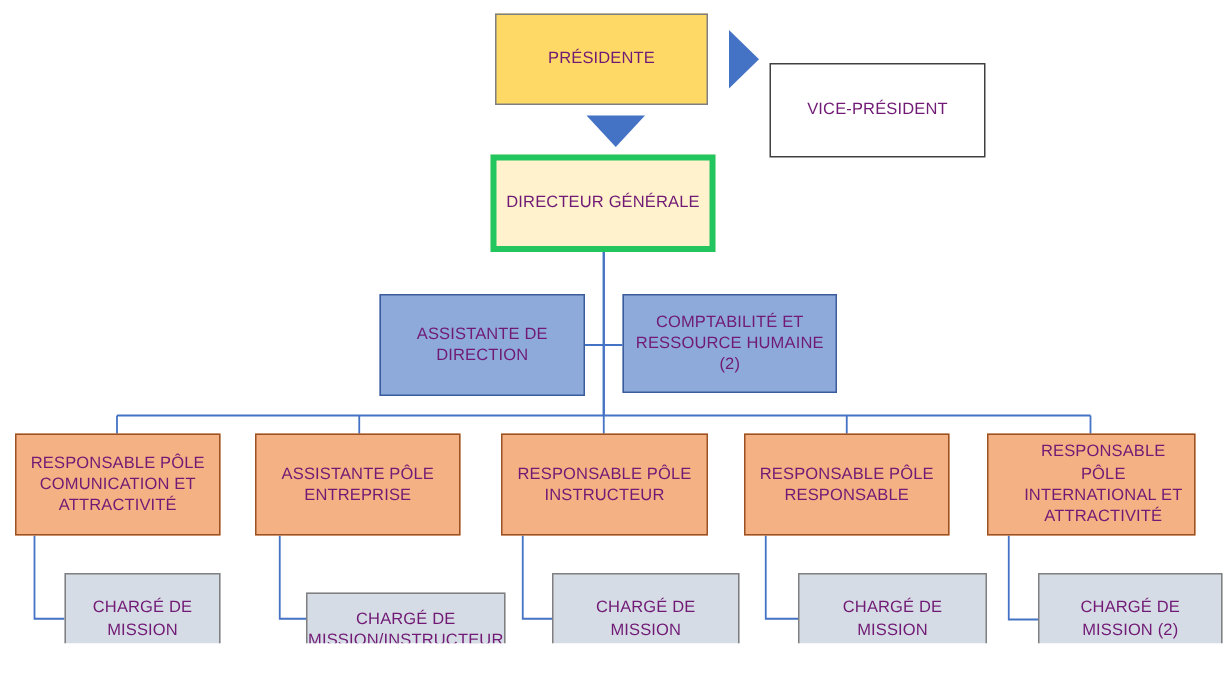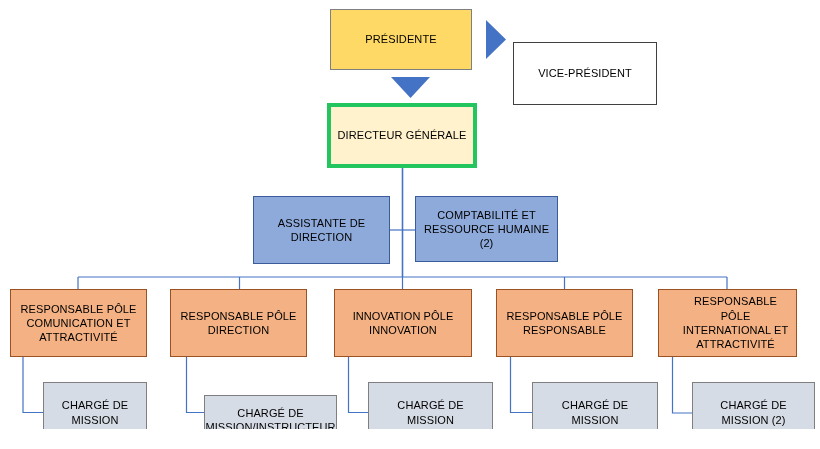--- a/index.html
+++ b/index.html
@@ -1,19 +1,19 @@
 <!DOCTYPE html>
 <html><head>
 <meta charset="utf-8">
 <style>
   html,body{margin:0;padding:0;background:#ffffff;}
   #canvas{
     position:relative;width:820px;height:429px;background:#ffffff;
     font-family:"Liberation Sans","DejaVu Sans",sans-serif;
-    color:#000000;overflow:hidden;
+    color:#701a75;overflow:hidden;
   }
   .node{
     position:absolute;display:flex;align-items:center;justify-content:center;
     text-align:center;font-size:11px;line-height:1.3;padding:2px 4px;
     box-sizing:border-box;letter-spacing:0.1px;
   }
   .lv-president{background:#FFD966;border:1px solid #7F7F7F;}
   .lv-vice{background:#FFFFFF;border:1px solid #404040;margin-top:36px;}
   .lv-director{background:#FFF2CC;border:4px solid #22c55e;}
   .lv-staff{background:#8EAADB;border:1.5px solid #3A5C9D;}
@@ -58,23 +58,23 @@
   <div class="node lv-vice" style="left:513px;top:6px;width:144px;height:63px;">VICE-PRÉSIDENT</div>
 
   <div class="node lv-director" style="left:327px;top:103px;width:150px;height:65px;">DIRECTEUR GÉNÉRALE</div>
 
   <div class="node lv-staff" style="left:253px;top:196px;width:137px;height:68px;">ASSISTANTE DE DIRECTION</div>
 
   <div class="node lv-staff" style="left:415px;top:196px;width:143px;height:66px;">COMPTABILITÉ ET RESSOURCE HUMAINE (2)</div>
 
   <div class="node lv-pole" style="left:10px;top:289px;width:137px;height:68px;">RESPONSABLE PÔLE COMUNICATION ET ATTRACTIVITÉ</div>
 
-  <div class="node lv-pole" style="left:170px;top:289px;width:137px;height:68px;">RESPONSABLE PÔLE DIRECTION</div>
+  <div class="node lv-pole" style="left:170px;top:289px;width:137px;height:68px;">ASSISTANTE PÔLE ENTREPRISE</div>
 
-  <div class="node lv-pole" style="left:334px;top:289px;width:138px;height:68px;">INNOVATION PÔLE INNOVATION</div>
+  <div class="node lv-pole" style="left:334px;top:289px;width:138px;height:68px;">RESPONSABLE PÔLE INSTRUCTEUR</div>
 
   <div class="node lv-pole" style="left:496px;top:289px;width:137px;height:68px;">RESPONSABLE PÔLE RESPONSABLE</div>
 
   <div class="node lv-pole" style="left:658px;top:289px;width:139px;height:68px;padding-left:20px;">RESPONSABLE PÔLE INTERNATIONAL ET ATTRACTIVITÉ</div>
 
   <div class="node lv-charge" style="left:43px;top:382px;width:104px;height:61px;">CHARGÉ DE MISSION</div>
 
   <div class="node lv-charge" style="left:204px;top:395px;width:133px;height:64px;">CHARGÉ DE MISSION/INSTRUCTEUR (TRICE)S (4)</div>
 
   <div class="node lv-charge" style="left:368px;top:382px;width:125px;height:61px;">CHARGÉ DE MISSION</div>

